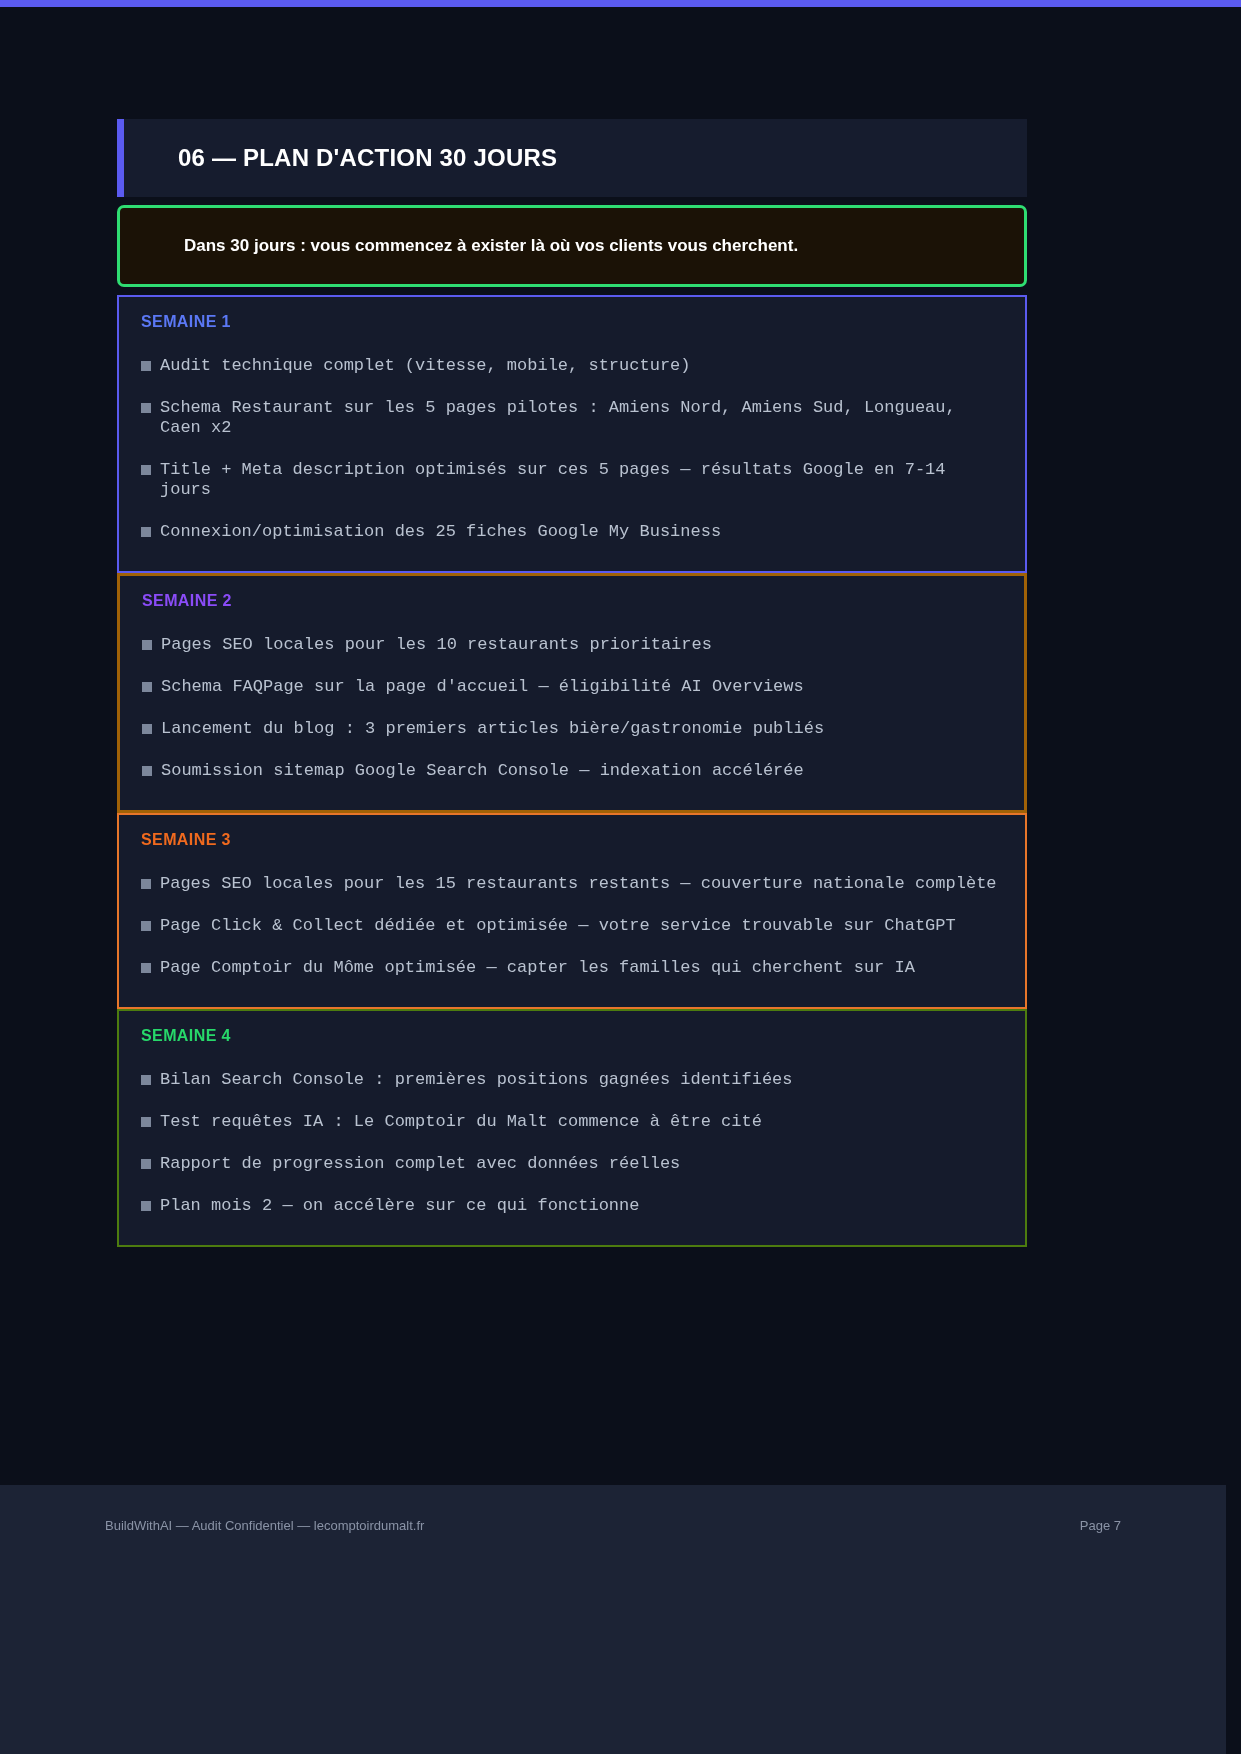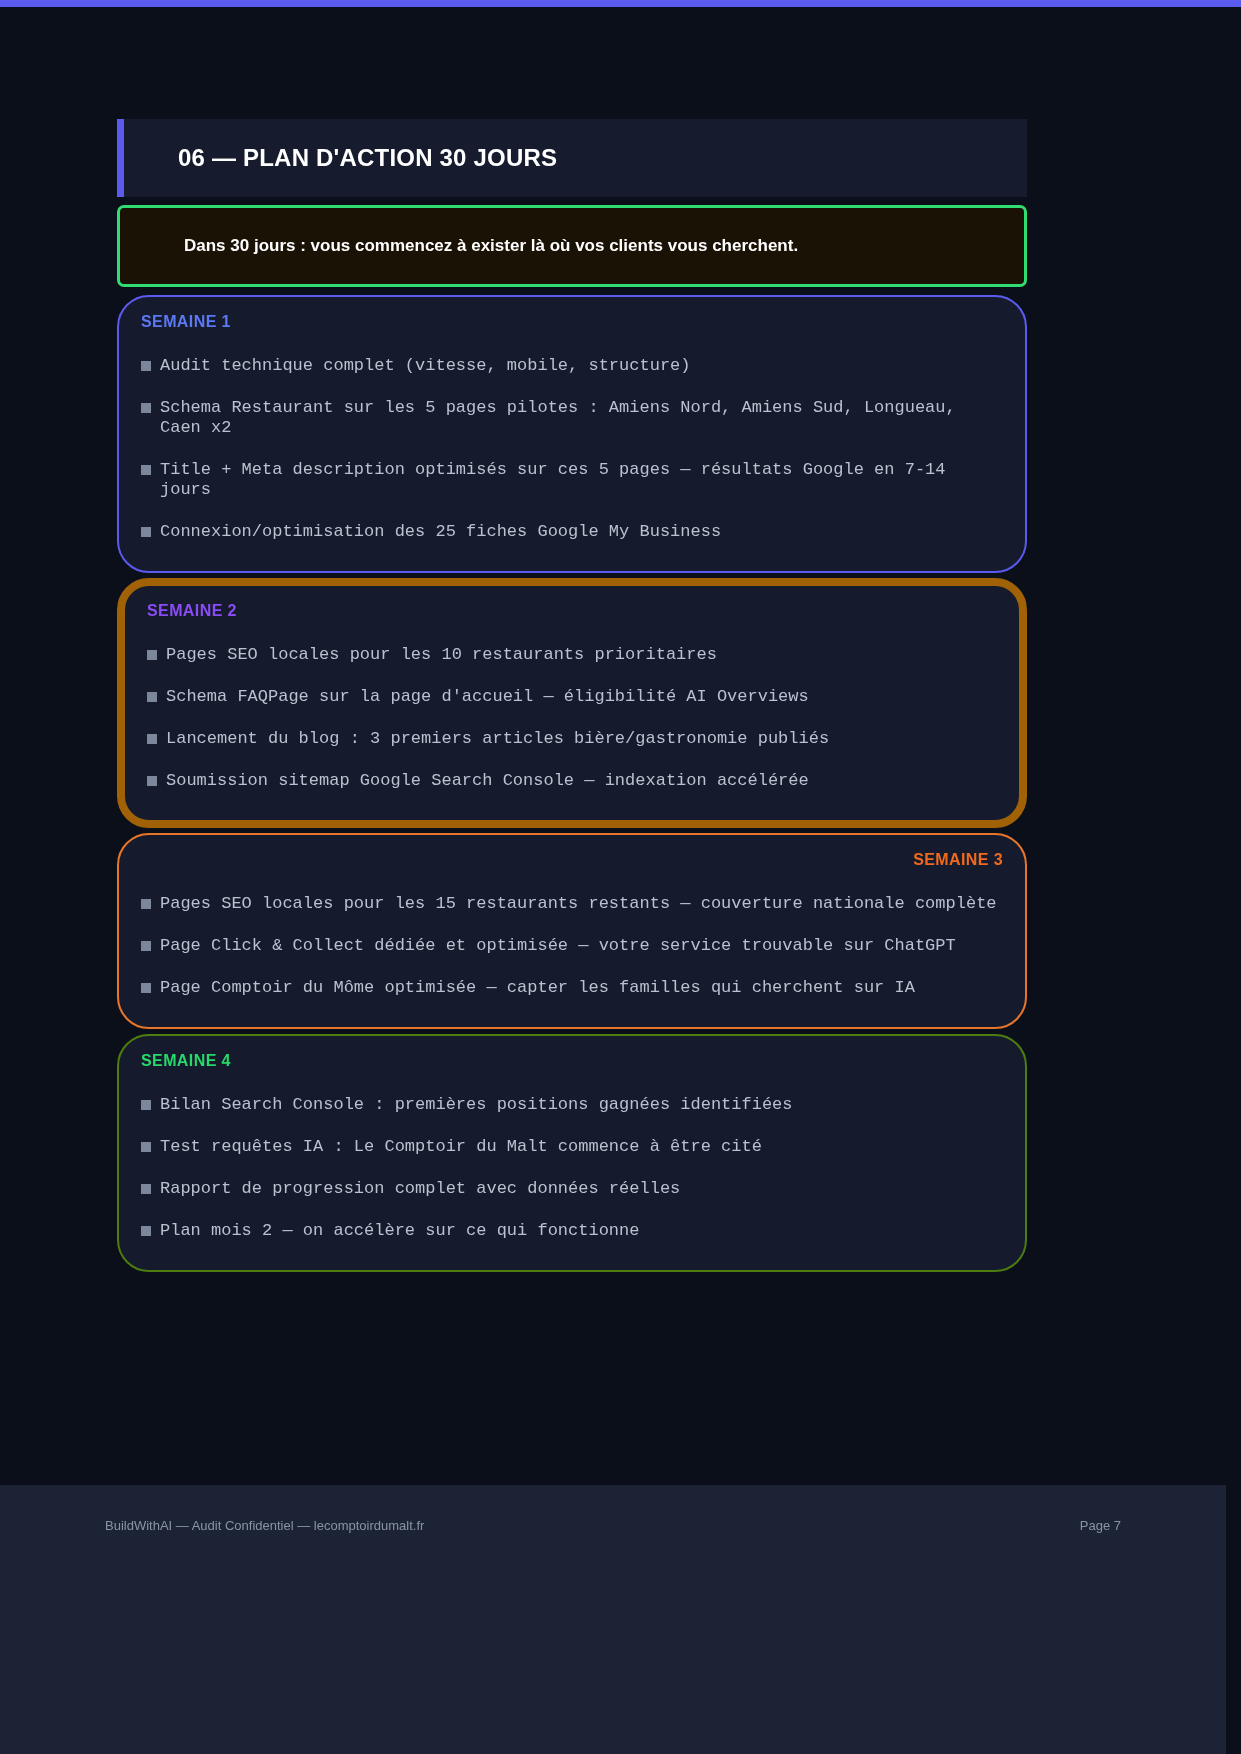--- a/index.html
+++ b/index.html
@@ -79,22 +79,20 @@
     color: #ffffff;
     font-size: 17px;
     font-weight: bold;
   }
 
   
   .week {
     box-sizing: border-box;
     background: #151b2c;
     padding: 16px 22px 18px 22px;
-    margin-bottom: 5px;
-    border-radius: 32px;
   }
   .week-title {
     font-size: 16px;
     font-weight: bold;
     letter-spacing: 0.4px;
     margin-bottom: 14px;
   }
   .week-item {
     display: flex;
     align-items: flex-start;
@@ -109,24 +107,24 @@
     width: 10px;
     height: 10px;
     background: #7c879b;
     margin-right: 9px;
     margin-top: 5px;
     flex: 0 0 auto;
   }
 
   .week-1 { border: 2px solid #5b5bf0; }
   .week-1 .week-title { color: #5b78f5; }
-  .week-2 { border: 8px solid #a16207; }
+  .week-2 { border: 3px solid #a16207; }
   .week-2 .week-title { color: #8b4cf8; }
   .week-3 { border: 2px solid #e8762a; }
-  .week-3 .week-title { color: #f06a1e; text-align: right; }
+  .week-3 .week-title { color: #f06a1e; }
   .week-4 { border: 2px solid #4d7c0f; }
   .week-4 .week-title { color: #27d86a; }
 
   
   .footer {
     position: absolute;
     left: 0;
     top: 1485px;
     width: 1226px;
     height: 269px;

